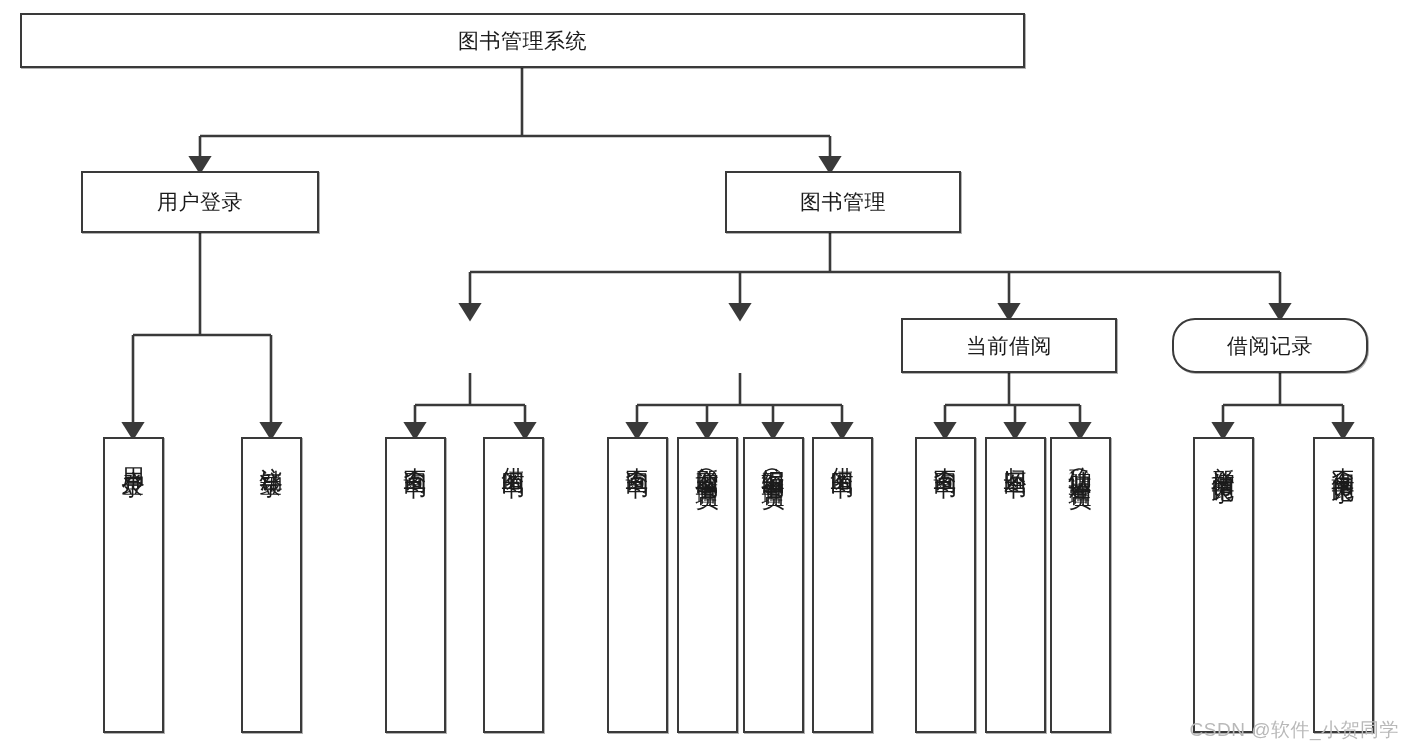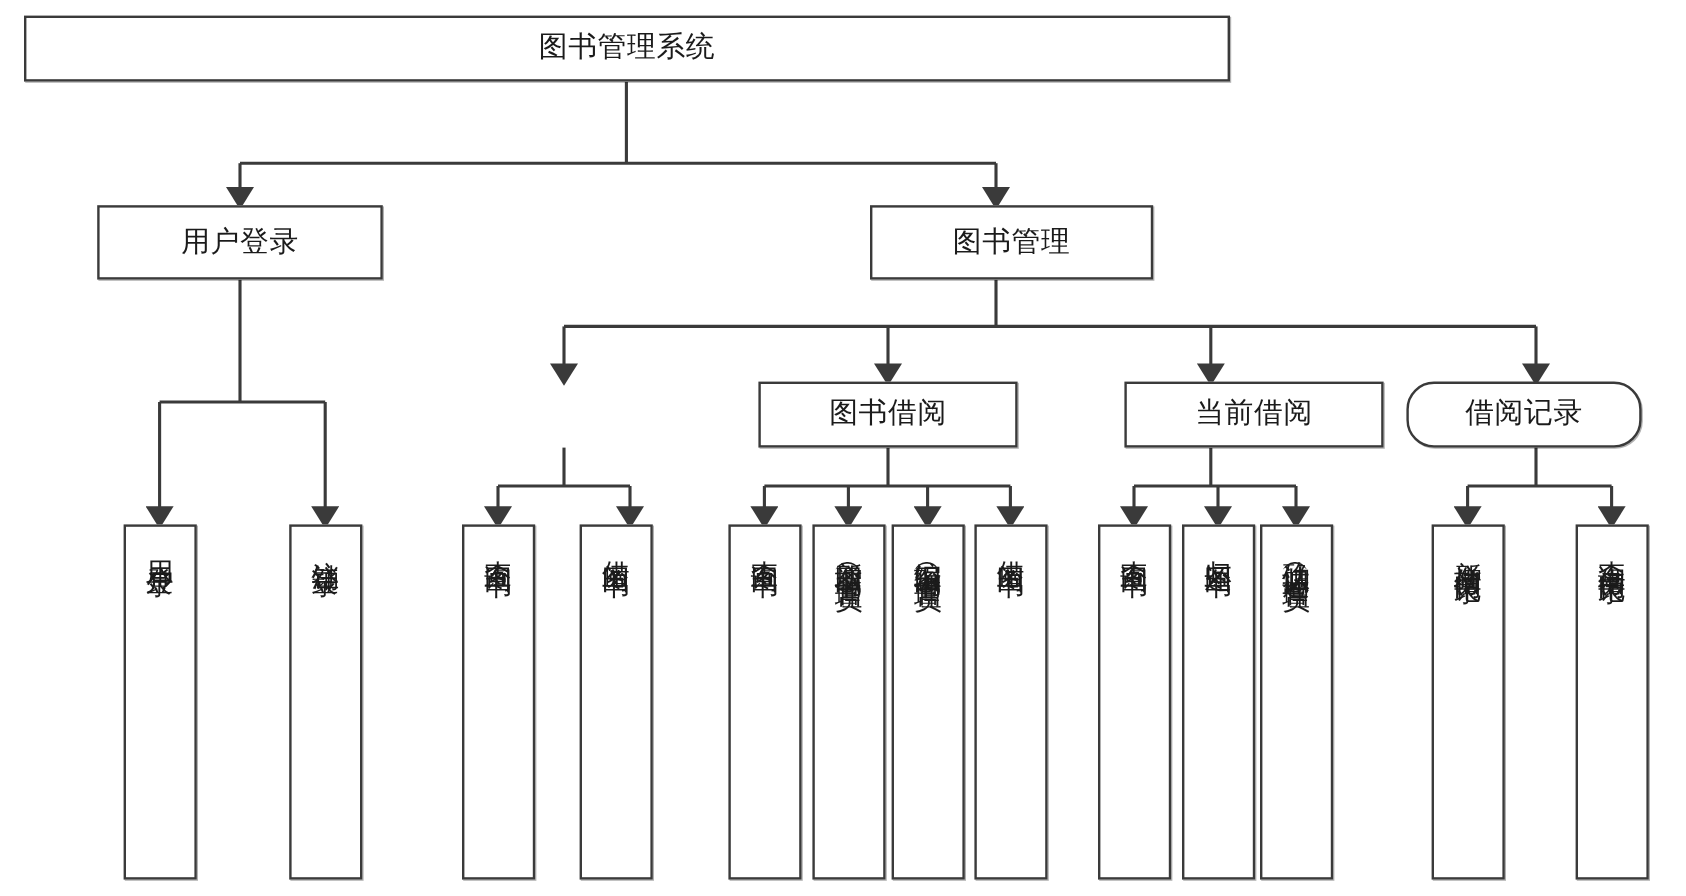--- a/index.html
+++ b/index.html
@@ -36,21 +36,21 @@
     color: #1b1b1b;
     box-shadow: 1px 1px 0 rgba(0,0,0,0.30);
   }
   .node .lbl {
     display: block;
     text-align: center;
     line-height: 1.12;
     letter-spacing: 0.5px;
   }
   .node.horiz .lbl {
-    font-size: 24px;
+    font-size: 21px;
     white-space: nowrap;
   }
   .node.vert {
     align-items: flex-start;
     padding-top: 10px;
   }
   .node.vert .lbl {
     writing-mode: vertical-rl;
     text-orientation: upright;
     font-size: 23px;
@@ -128,24 +128,21 @@
     <span class="lbl">图书管理系统</span>
   </div>
 
   <div class="node horiz" style="left:81px; top:171px; width:238px; height:62px;">
     <span class="lbl">用户登录</span>
   </div>
   <div class="node horiz" style="left:712px; top:171px; width:236px; height:62px;margin-left:13px;">
     <span class="lbl">图书管理</span>
   </div>
 
-  <div class="node horiz" style="left:632px; top:318px; width:216px; height:55px;">
-    <span class="lbl">图书借阅</span>
-  </div>
-  <div class="node horiz" style="left:901px; top:318px; width:216px; height:55px;margin-left:36px;">
+  <div class="node horiz" style="left:901px; top:318px; width:216px; height:55px;">
     <span class="lbl">当前借阅</span>
   </div>
   <div class="node horiz" style="left:1172px; top:318px; width:196px; height:55px;border-radius:23px;">
     <span class="lbl">借阅记录</span>
   </div>
 
   <div class="node vert" style="left:103px; top:437px; width:61px; height:296px;">
     <span class="lbl">用户登录</span>
   </div>
   <div class="node vert" style="left:241px; top:437px; width:61px; height:296px;">
@@ -182,14 +179,15 @@
     <span class="lbl">确认归还（管理员）</span>
   </div>
 
   <div class="node vert" style="left:1193px; top:437px; width:61px; height:296px;">
     <span class="lbl">新增借阅记录</span>
   </div>
   <div class="node vert" style="left:1313px; top:437px; width:61px; height:296px;">
     <span class="lbl">查询借阅记录</span>
   </div>
 
+  <div class="watermark">CSDN @软件_小贺同学</div>
 
 </div>
 
 </body></html>

